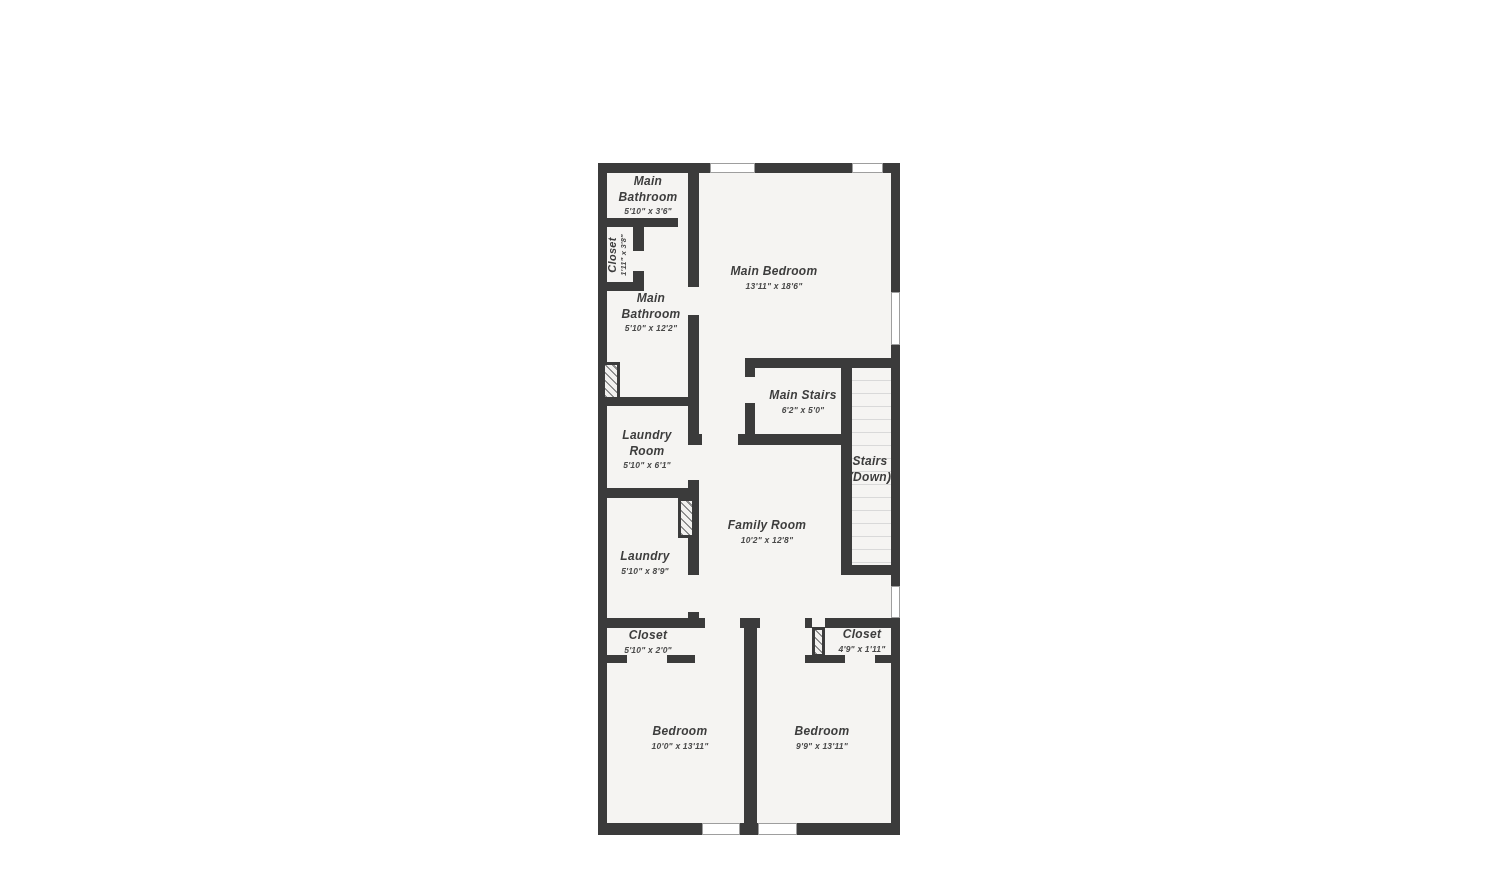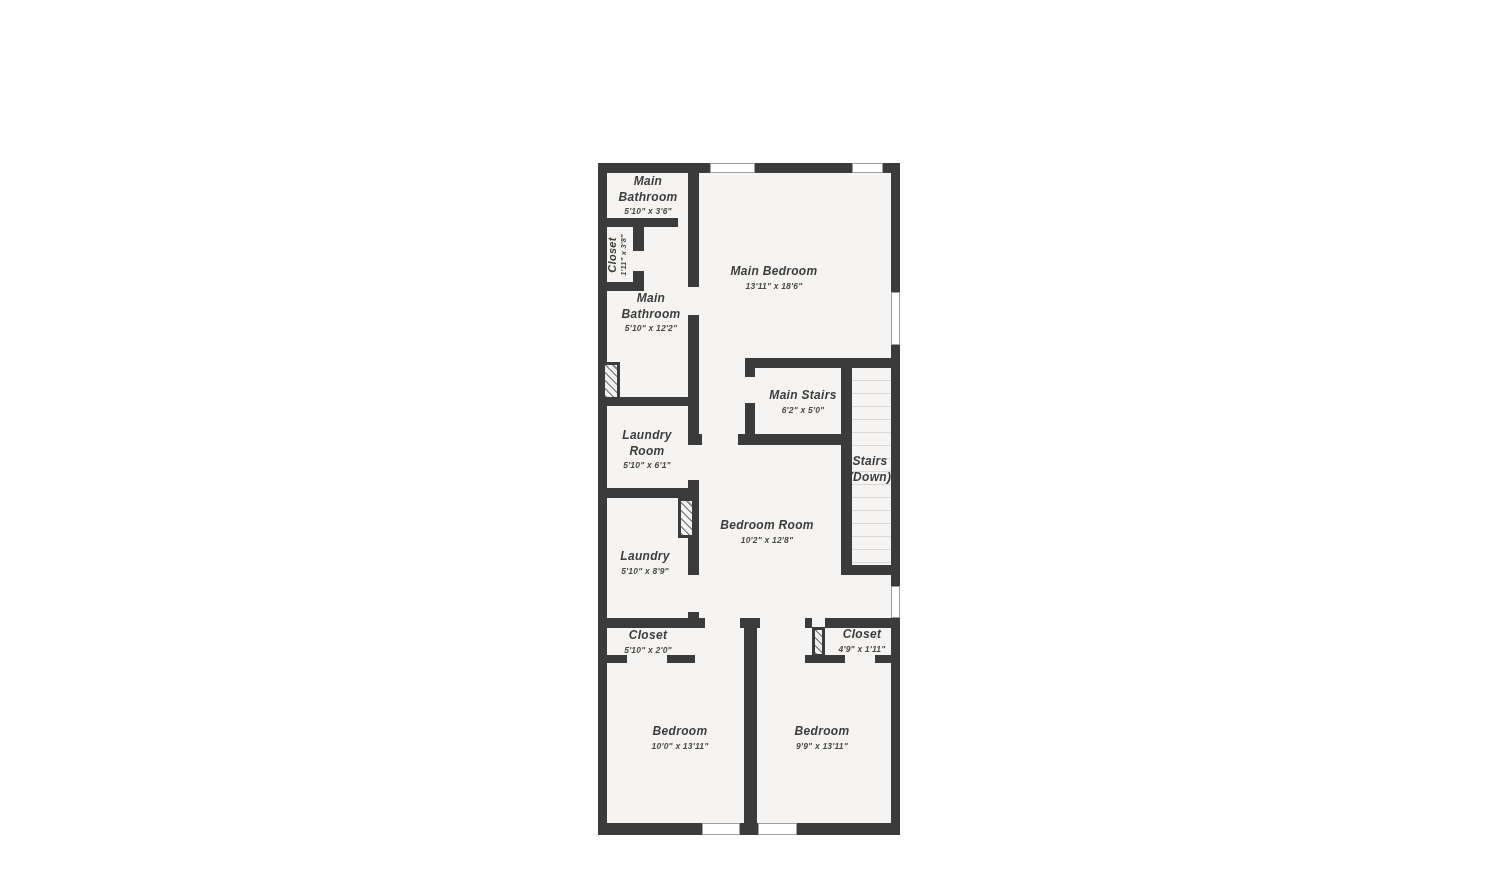--- a/index.html
+++ b/index.html
@@ -63,21 +63,21 @@
     <div class="name">Laundry Room</div>
     <div class="dims">5'10" x 6'1"</div>
   </div>
 
   <div class="label stairs" style="left:272px;top:306px">
     <div class="name">Stairs</div>
     <div class="dims">(Down)</div>
   </div>
 
   <div class="label" style="left:169px;top:368px">
-    <div class="name">Bedroom Room</div>
+    <div class="name">Family Room</div>
     <div class="dims">10'2" x 12'8"</div>
   </div>
 
   <div class="label" style="left:47px;top:399px">
     <div class="name">Laundry</div>
     <div class="dims">5'10" x 8'9"</div>
   </div>
 
   <div class="label" style="left:50px;top:478px">
     <div class="name">Closet</div>

